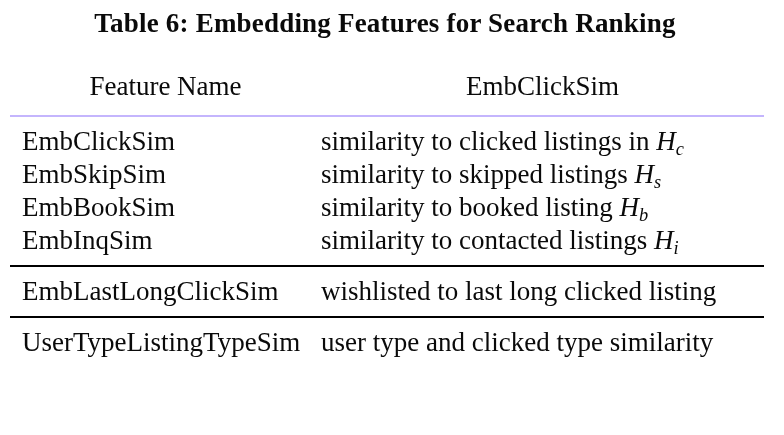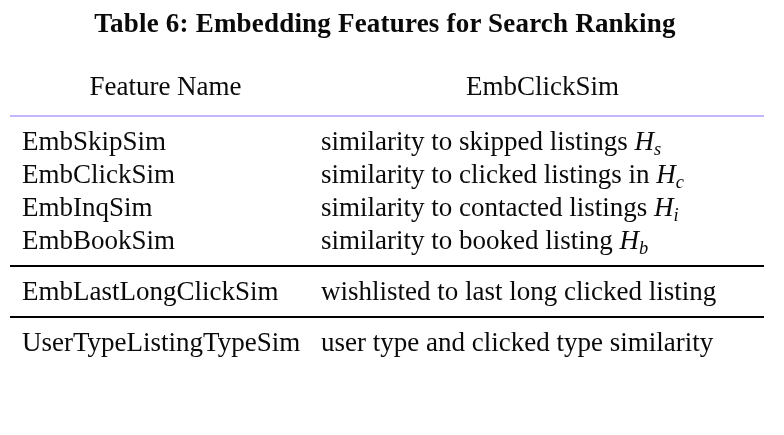--- a/index.html
+++ b/index.html
@@ -82,48 +82,48 @@
   <table class="features" id="features-table">
     <thead>
       <tr>
         <th class="col-feature">Feature Name</th>
         <th class="col-desc">EmbClickSim</th>
       </tr>
     </thead>
   <tbody>
         <tr>
       <td class="cell-feature">
+        <span>EmbClickSim</span>
+      </td>
+      <td class="cell-desc">
+        <span>similarity to clicked listings in </span><span class="math"><span>H</span><sub>c</sub></span>
+      </td>
+    </tr>
+        <tr>
+      <td class="cell-feature">
         <span>EmbSkipSim</span>
       </td>
       <td class="cell-desc">
         <span>similarity to skipped listings </span><span class="math"><span>H</span><sub>s</sub></span>
       </td>
     </tr>
         <tr>
       <td class="cell-feature">
-        <span>EmbClickSim</span>
+        <span>EmbBookSim</span>
       </td>
       <td class="cell-desc">
-        <span>similarity to clicked listings in </span><span class="math"><span>H</span><sub>c</sub></span>
+        <span>similarity to booked listing </span><span class="math"><span>H</span><sub>b</sub></span>
       </td>
     </tr>
         <tr>
       <td class="cell-feature">
         <span>EmbInqSim</span>
       </td>
       <td class="cell-desc">
         <span>similarity to contacted listings </span><span class="math"><span>H</span><sub>i</sub></span>
-      </td>
-    </tr>
-        <tr>
-      <td class="cell-feature">
-        <span>EmbBookSim</span>
-      </td>
-      <td class="cell-desc">
-        <span>similarity to booked listing </span><span class="math"><span>H</span><sub>b</sub></span>
       </td>
     </tr>
       </tbody>
       <tbody>
         <tr>
       <td class="cell-feature">
         <span>EmbLastLongClickSim</span>
       </td>
       <td class="cell-desc">
         <span>wishlisted to last long clicked listing</span>

